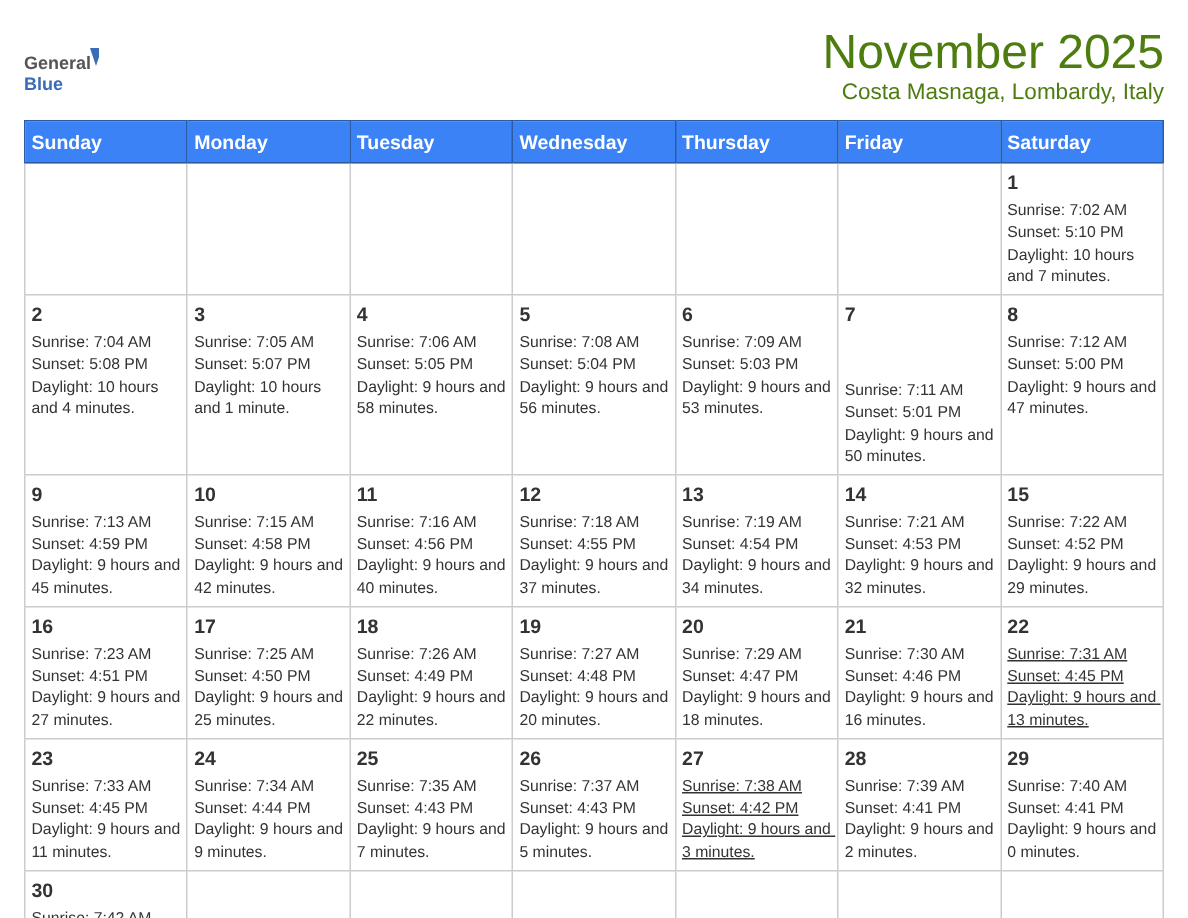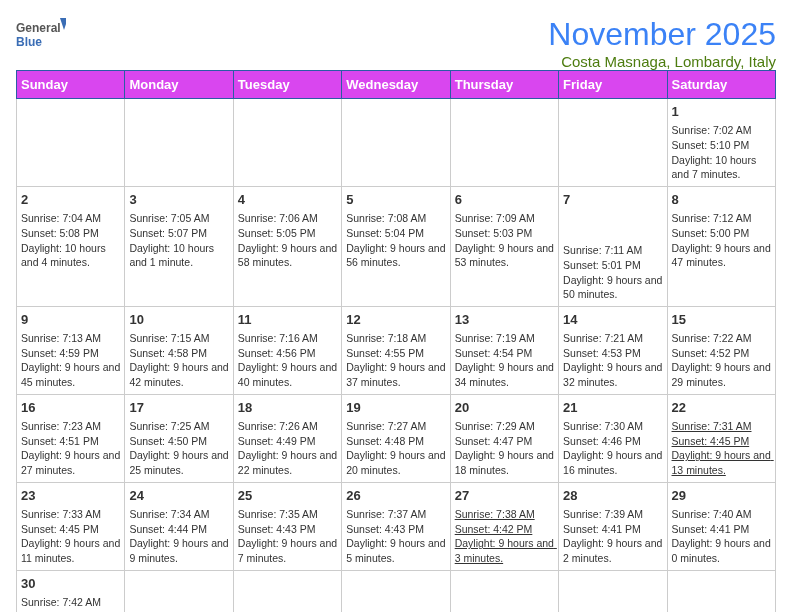--- a/index.html
+++ b/index.html
@@ -6,46 +6,47 @@
     body {
       font-family: Arial, sans-serif;
       background: #fff;
       width: 792px;
       min-height: 612px;
       padding: 16px;
     }
     .header-area {
       display: flex;
       justify-content: space-between;
-      align-items: flex-start;
+      align-items: flex-end;
+      margin-bottom: 10px;
     }
     .logo {
       display: flex;
       align-items: center;
       gap: 4px;
     }
     .title-area {
       text-align: right;
     }
     .month-title {
       font-size: 32px;
       font-weight: normal;
-      color: #3b82f6;
+      color: #4d7c0f;
     }
     .location-title {
       font-size: 15px;
       color: #4d7c0f;
     }
     table {
       width: 100%;
       border-collapse: collapse;
       font-size: 11px;
     }
     thead tr th {
-      background-color: #d946ef;
+      background-color: #3b82f6;
       color: #fff;
       padding: 6px 4px;
       text-align: left;
       font-size: 13px;
       font-weight: bold;
       border: 1px solid #2a5da5;
     }
     tbody tr td {
       border: 1px solid #ccc;
       vertical-align: top;

